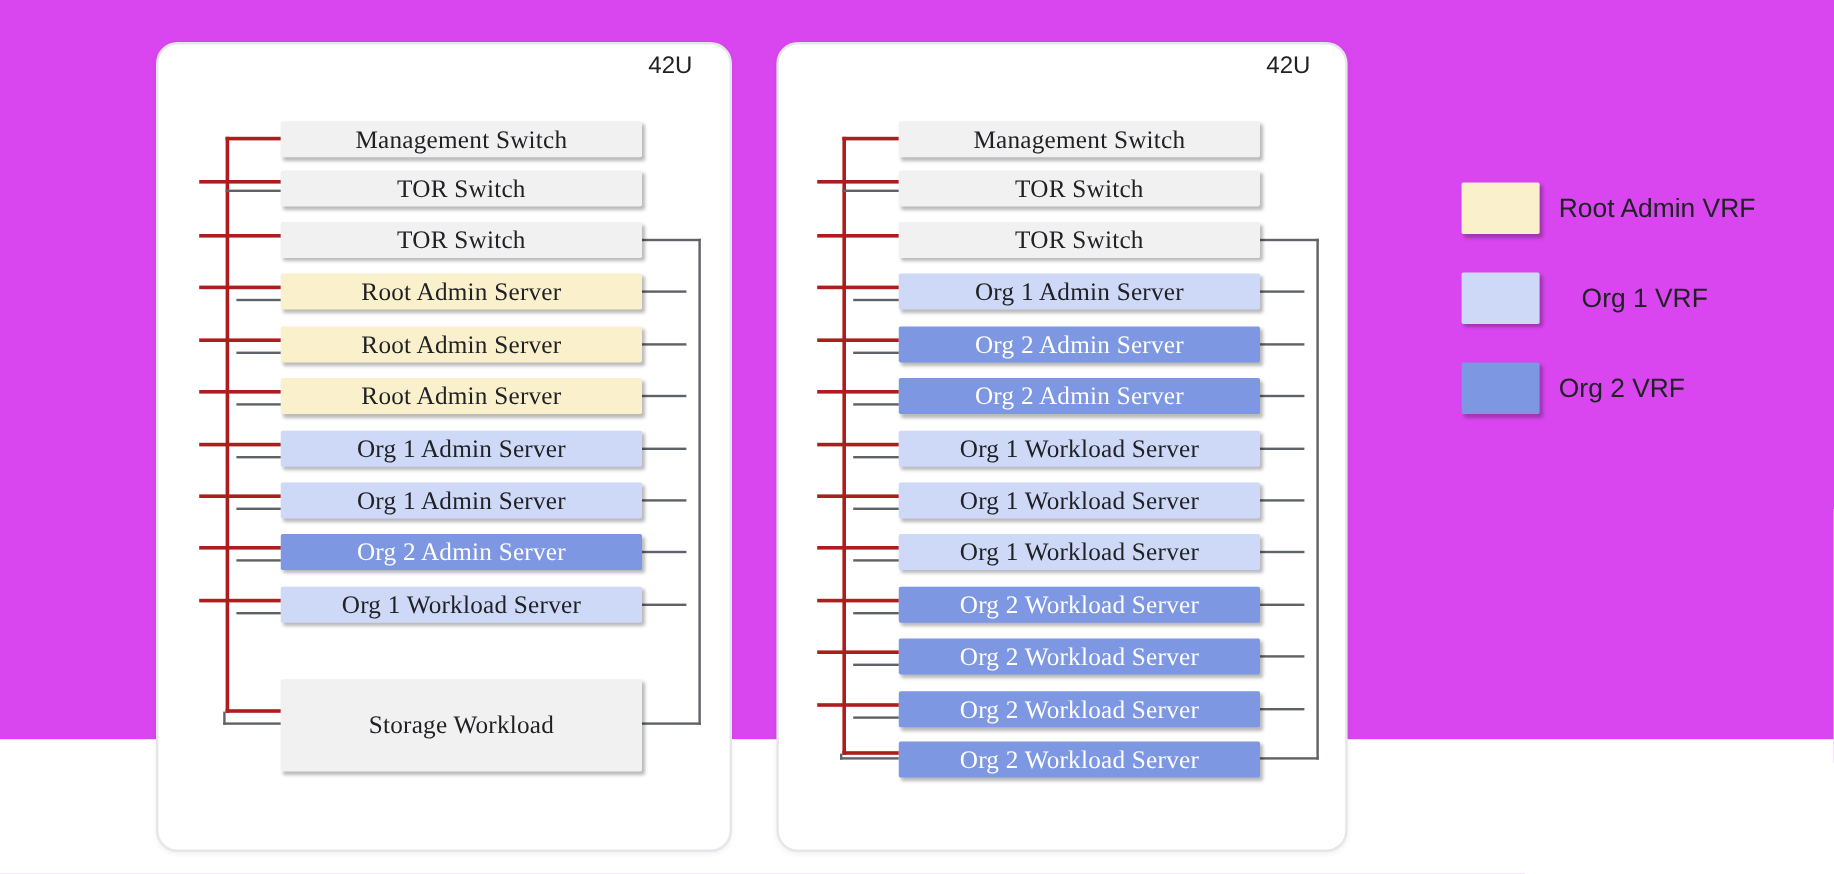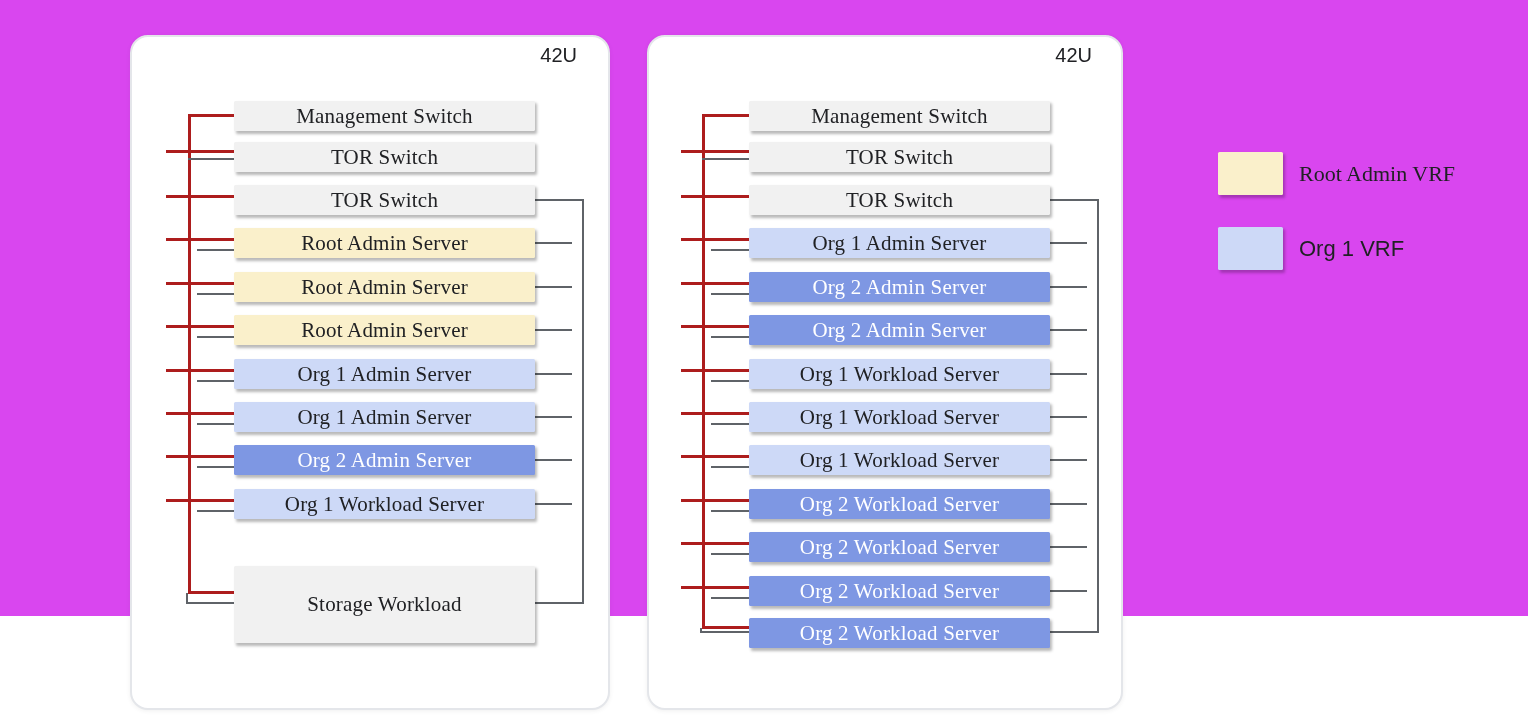--- a/index.html
+++ b/index.html
@@ -20,22 +20,22 @@
 
   .node{position:absolute;display:flex;align-items:center;justify-content:center;
         font-size:21px;letter-spacing:0.2px;border-radius:1.5px;
         box-shadow:2px 2.5px 3px rgba(0,0,0,0.28);box-sizing:border-box;
         white-space:nowrap;font-family:Liberation Serif, serif;}
 
   .hline,.vline{position:absolute;}
 
   .legend{position:absolute;left:0;top:0;width:1528px;height:728px;pointer-events:none;}
   .legend-item{position:absolute;left:1218px;display:flex;align-items:center;}
-  .legend-item-1{top:152px;font-family:Liberation Serif, serif;}
-  .legend-item-2{top:227px;}
+  .legend-item-1{top:152px;}
+  .legend-item-2{top:227px;gap:19px;}
   .legend-item-3{top:302px;}
   .legend-swatch{width:65px;height:43px;border-radius:1.5px;
                  box-shadow:2px 2.5px 3px rgba(0,0,0,0.25);}
   .legend-label{margin-left:16px;font-size:22px;color:#202124;white-space:nowrap;}
 </style>
 </head>
 <body>
 
 <div id="canvas">
 
@@ -144,15 +144,19 @@
 
   <div class="legend">
     <div class="legend-item legend-item-1">
       <div class="legend-swatch" style="background: rgb(250, 240, 203);"></div>
       <div class="legend-label">Root Admin VRF</div>
     </div>
     <div class="legend-item legend-item-2">
       <div class="legend-swatch" style="background: rgb(205, 217, 247);"></div>
       <div class="legend-label">Org 1 VRF</div>
     </div>
+    <div class="legend-item legend-item-3">
+      <div class="legend-swatch" style="background: rgb(126, 151, 227);"></div>
+      <div class="legend-label">Org 2 VRF</div>
+    </div>
   </div>
 
 </div>
 
 </body></html>

